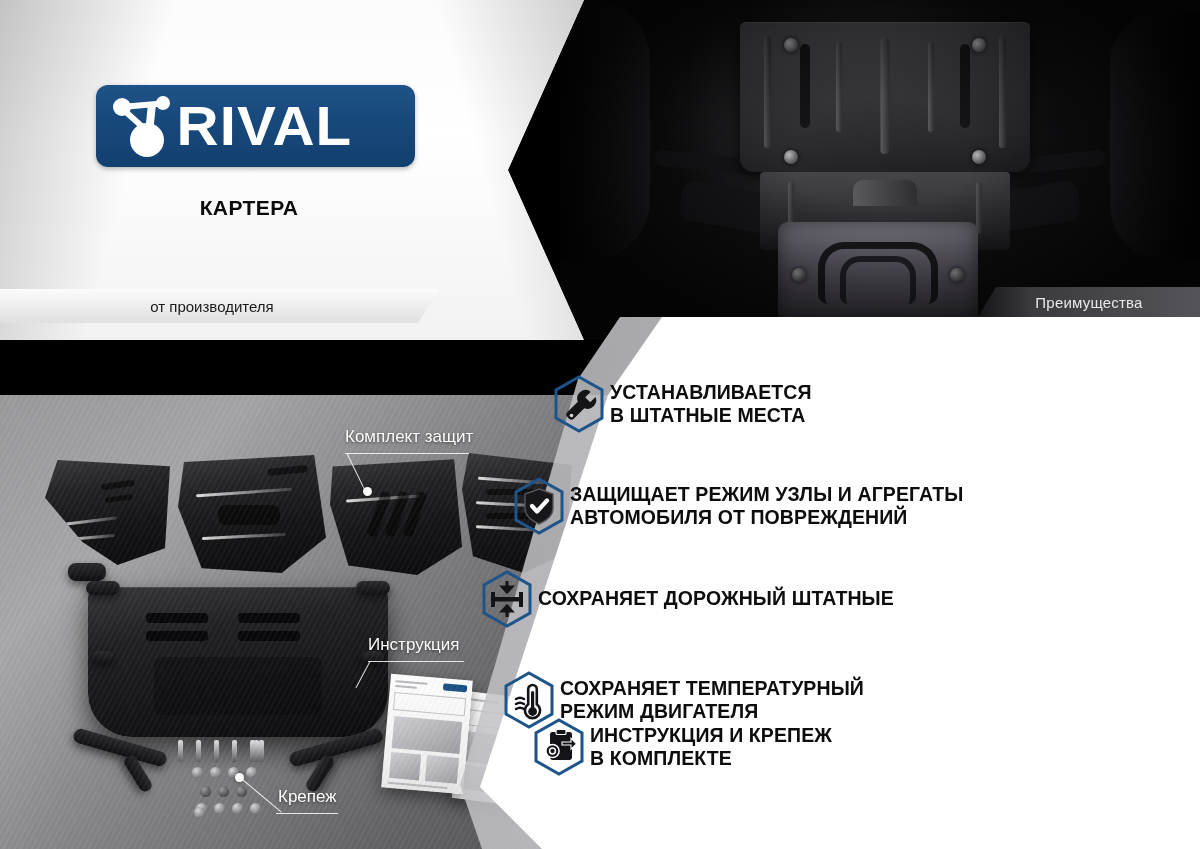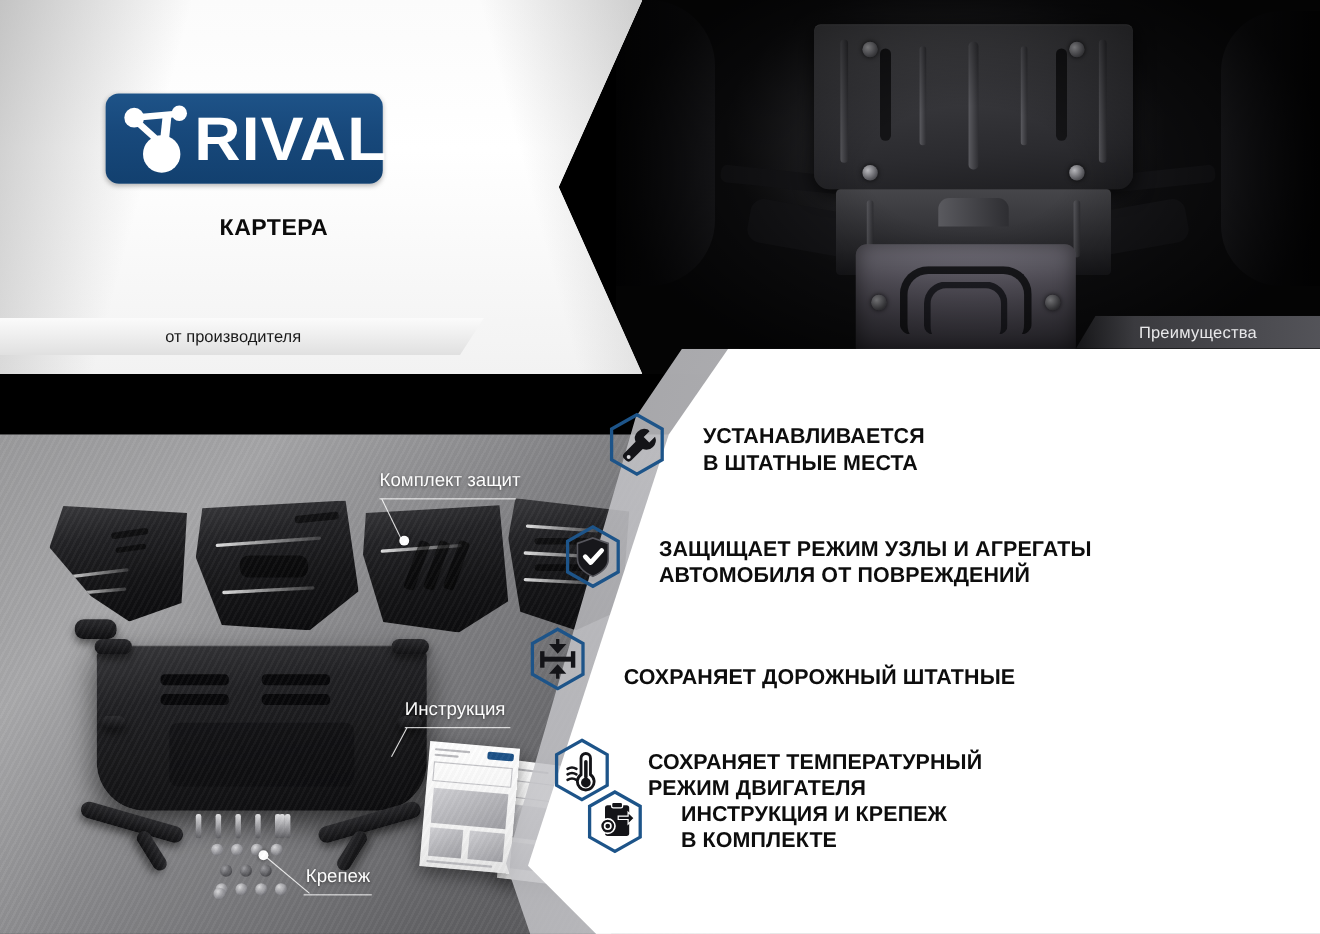--- a/index.html
+++ b/index.html
@@ -112,21 +112,21 @@
     position:absolute; left:0; top:0; width:584px; height:340px;
     clip-path:polygon(0 0, 584px 0, 508px 170px, 584px 340px, 0 340px);
     background:
       linear-gradient(105deg, rgba(150,150,150,.55) 0%, rgba(255,255,255,0) 26%),
       linear-gradient(255deg, rgba(120,120,120,.35) 0%, rgba(255,255,255,0) 22%),
       linear-gradient(180deg,#fbfbfb 0%,#ffffff 40%,#f2f2f2 100%);
   }
 
   .logo-box {
     position:absolute; left:96px; top:85px;
-    width:252px; height:82px;
+    width:319px; height:82px;
     background:linear-gradient(180deg,#1e5388 0%, #18497c 40%, #12406f 100%);
     border-radius:12px;
     box-shadow:0 2px 5px rgba(0,0,0,.28);
     display:flex; align-items:center;
   }
   .logo-mark { width:76px; height:72px; margin-left:10px; flex:none; }
   .logo-word {
     color:#fff; font-size:56px; font-weight:bold;
     letter-spacing:1px; line-height:1;
     font-family:"Liberation Sans", sans-serif;
@@ -244,21 +244,21 @@
     background:linear-gradient(100deg, rgba(190,190,194,.95) 0%, rgba(228,228,231,.95) 100%);
     clip-path:polygon(160px 0, 212px 0, 150px 78px, 36px 470px, 96px 532px, 22px 532px, 0 468px, 118px 62px);
     opacity:.9;
   }
 
   .adv-list {
     position:absolute; right:0; top:317px; width:720px; height:532px;
   }
   .adv-item {
     position:absolute;
-    display:flex; align-items:flex-end; gap:33px;
+    display:flex; align-items:center; gap:4px;
   }
   .hexicon {
     width:54px; height:58px; flex:none;
     display:flex; align-items:center; justify-content:center;
   }
   .adv-text {
     font-size:19.5px; font-weight:bold; color:#0d0d0d;
     line-height:1.2; letter-spacing:.1px;
   }
 

